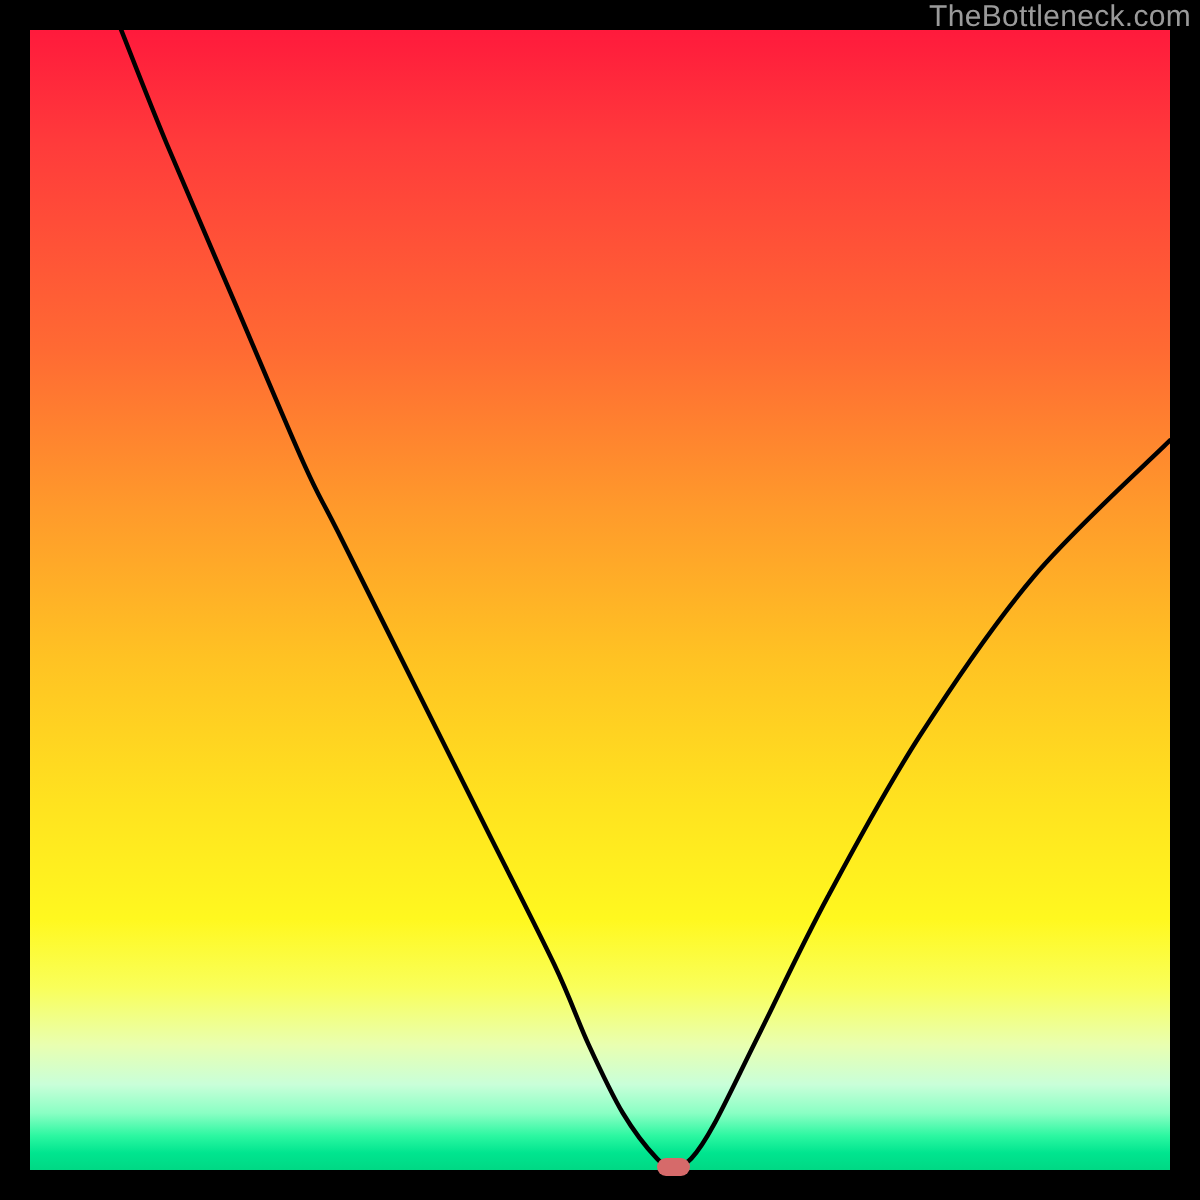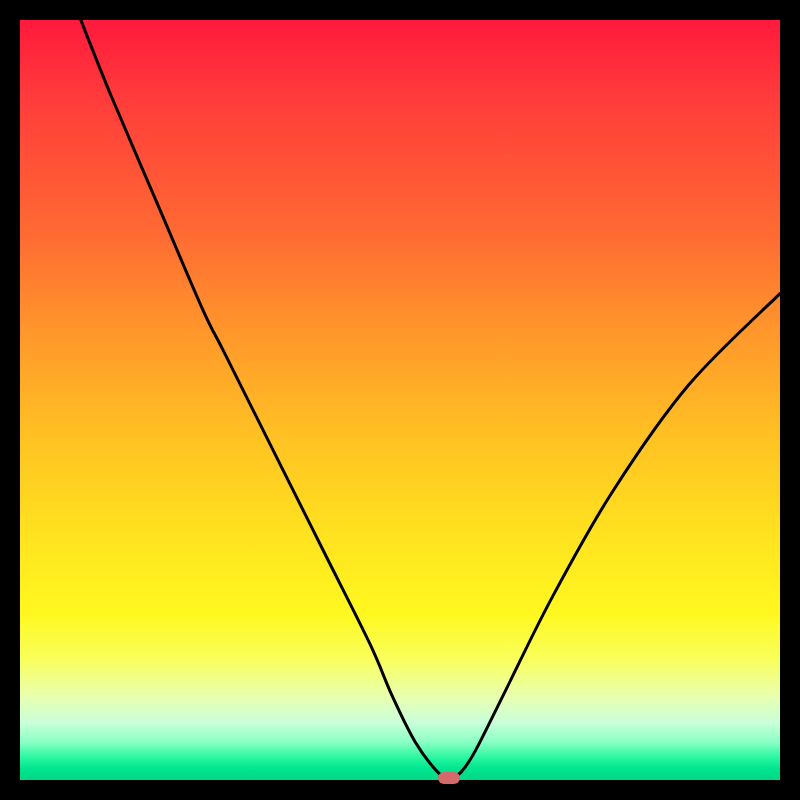--- a/index.html
+++ b/index.html
@@ -64,19 +64,20 @@
     font-size: 20px;
     font-weight: 500;
     letter-spacing: 0.2px;
     user-select: none;
   }
 </style>
 </head>
 <body>
 
 <div class="frame">
+  <div class="watermark">TheBottleneck.com</div>
   <div class="plot">
     <svg class="curve" viewBox="0 0 760 760" preserveAspectRatio="none">
       <path id="curve-path" fill="none" stroke="#000" stroke-width="3" stroke-linecap="round" stroke-linejoin="round" d="M 60.800000000000004,0 C 65.86666666666667,12.666666666666666 78.53333333333335,45.60000000000001 91.2,76 C 103.86666666666666,106.39999999999999 121.59999999999998,146.9333333333333 136.79999999999998,182.39999999999998 C 151.99999999999997,217.86666666666665 171,263.4666666666667 182.4,288.8 C 193.8,314.1333333333333 192.53333333333336,309.06666666666666 205.20000000000002,334.4 C 217.86666666666667,359.7333333333333 241.93333333333337,407.8666666666667 258.40000000000003,440.8 C 274.8666666666667,473.73333333333335 288.8,501.6 304,532 C 319.2,562.4 338.20000000000005,599.1333333333334 349.6,623.2 C 361,647.2666666666667 364.79999999999995,659.9333333333333 372.4,676.4 C 380,692.8666666666667 387.59999999999997,709.3333333333334 395.2,722 C 402.8,734.6666666666666 412.30000000000007,746.4466666666666 418.00000000000006,752.4 C 423.70000000000005,758.3533333333334 425.6,757.72 429.4,757.72 C 433.19999999999993,757.72 436.3666666666666,757.0866666666666 440.79999999999995,752.4 C 445.2333333333333,747.7133333333334 448.4,743.5333333333333 456,729.6 C 463.6,715.6666666666667 473.73333333333335,694.1333333333333 486.40000000000003,668.8 C 499.0666666666667,643.4666666666666 514.2666666666667,610.5333333333333 532,577.6 C 549.7333333333333,544.6666666666667 570.0000000000001,506.66666666666663 592.8000000000001,471.2 C 615.6,435.73333333333335 640.9333333333333,397.73333333333335 668.8,364.8 C 696.6666666666666,331.8666666666667 744.8,288.79999999999995 760,273.59999999999997"></path>
     </svg>
     <div id="marker" class="marker" style="left: 429.4px; top: 757.72px; background: rgb(214, 106, 106);"></div>
   </div>
 </div>
 
 </body></html>

